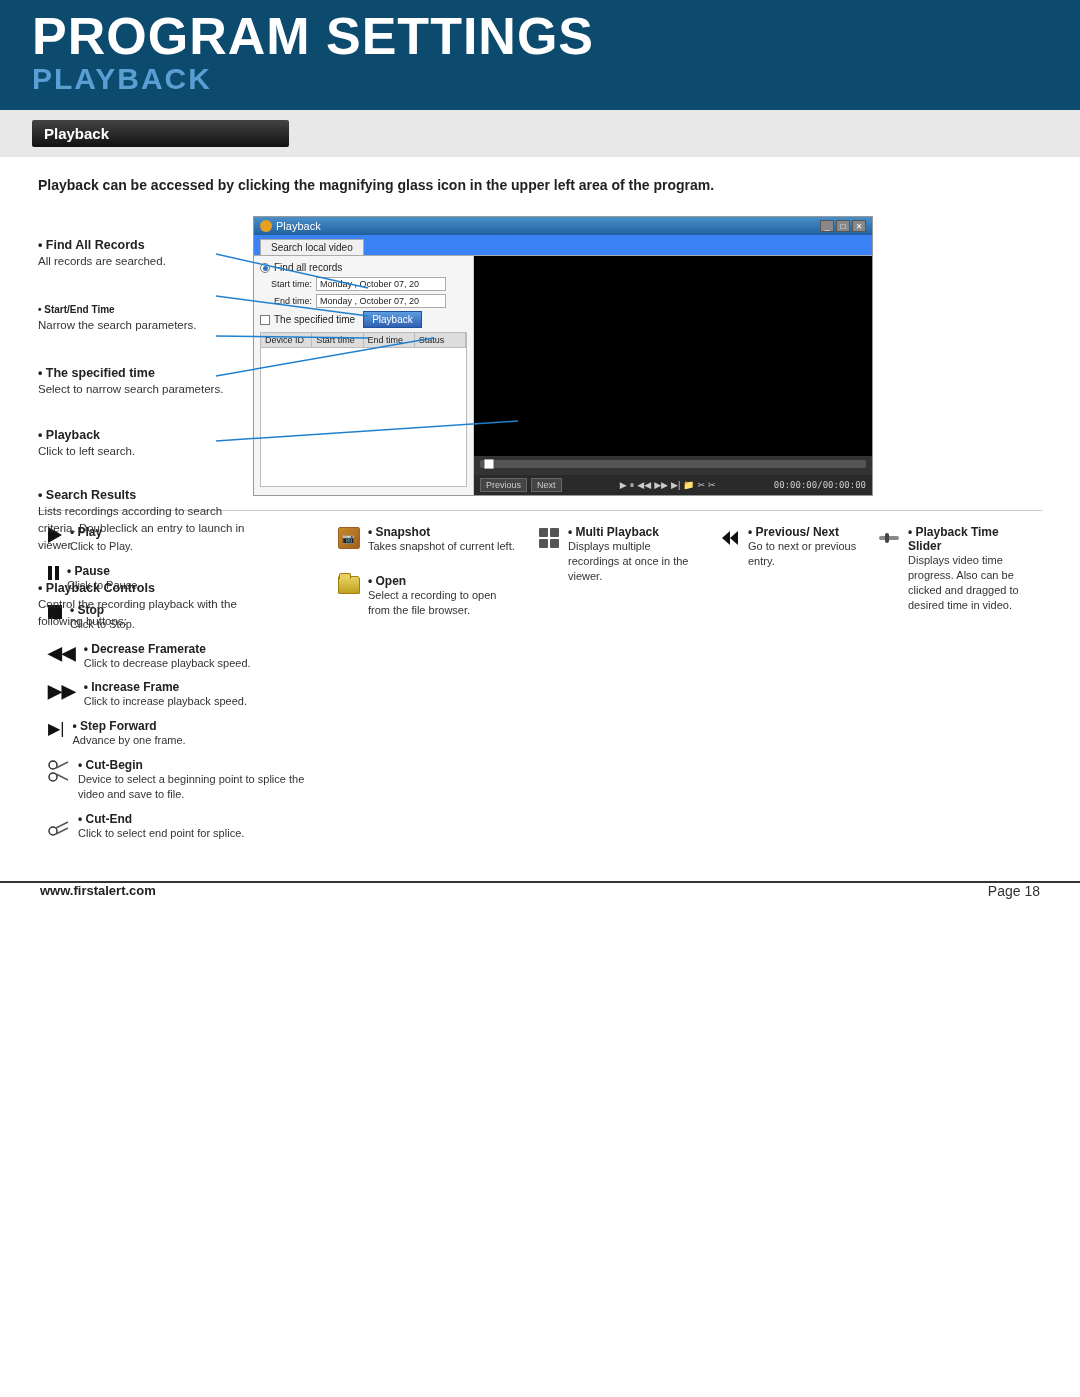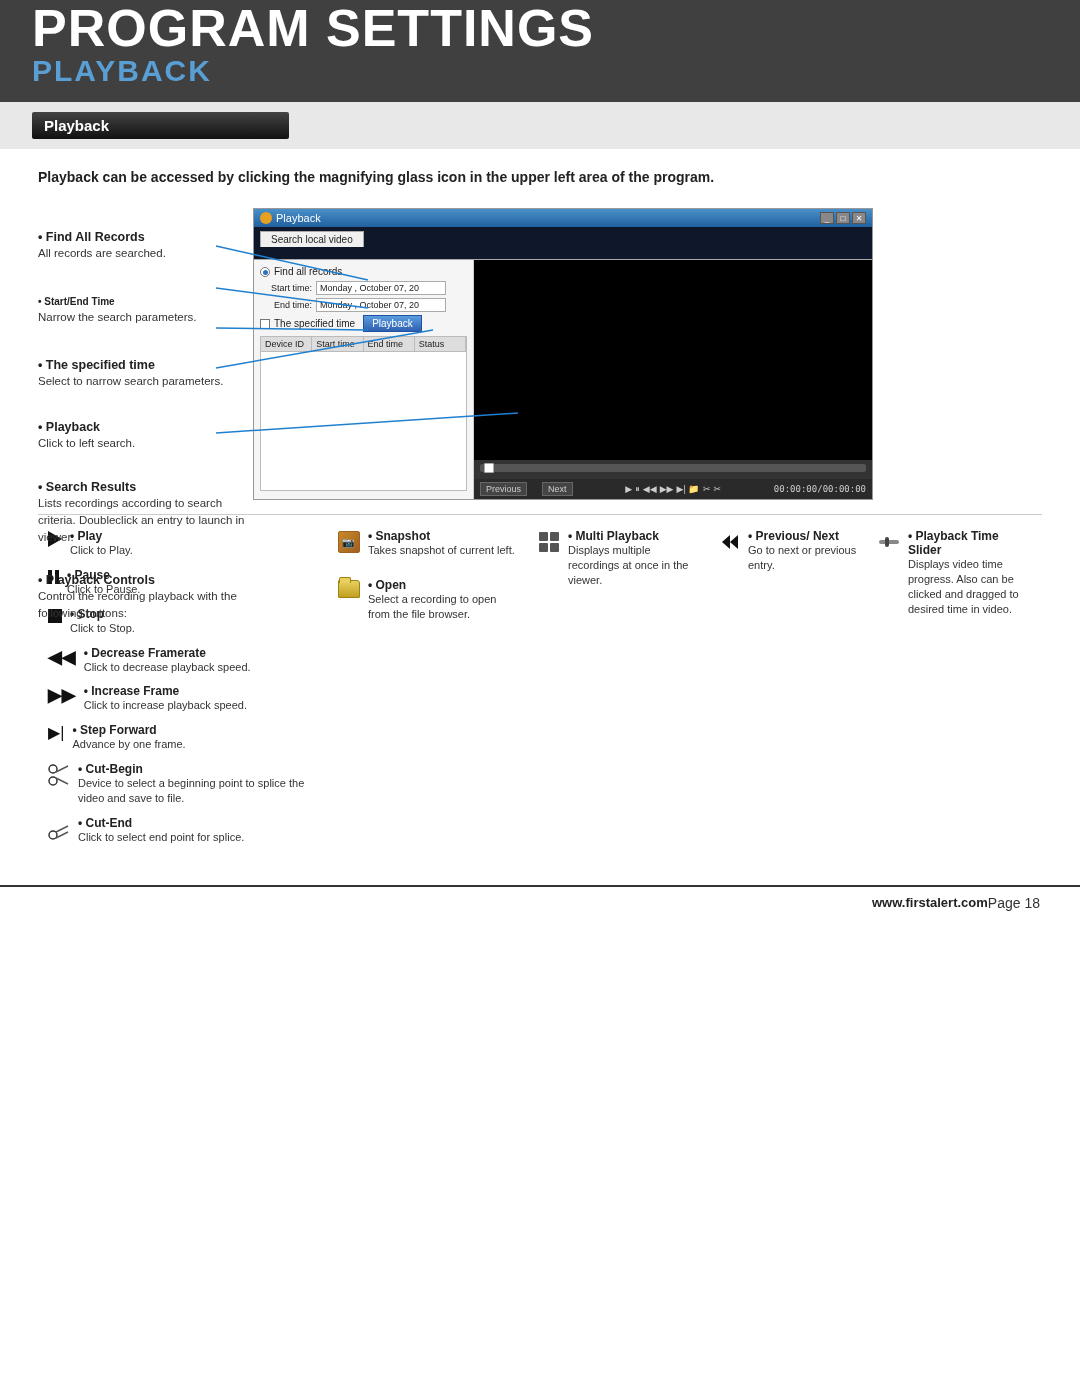--- a/index.html
+++ b/index.html
@@ -7,22 +7,22 @@
       width: 1080px;
       min-height: 1397px;
       font-family: Arial, Helvetica, sans-serif;
       background: #fff;
       color: #222;
       font-size: 14px;
     }
 
     
     .header {
-      background: #404040;
-      padding: 2px 32px 14px 32px;
+      background: #0c4a6e;
+      padding: 10px 32px 14px 32px;
     }
     .header-title {
       font-size: 52px;
       font-weight: 900;
       color: #fff;
       letter-spacing: 1px;
       line-height: 1;
       text-transform: uppercase;
     }
     .header-subtitle {
@@ -91,22 +91,22 @@
       color: #fff;
       width: 14px; height: 12px;
       font-size: 8px;
       text-align: center;
       line-height: 12px;
       border: 1px solid #555;
       cursor: pointer;
     }
 
     .pw-tab-bar {
-      background: #0f172a;
-      padding: 4px 6px 12px 6px;
+      background: #3b82f6;
+      padding: 4px 6px 0 6px;
       border-bottom: 1px solid #aaa;
     }
     .pw-tab {
       display: inline-block;
       background: #f0f0f0;
       border: 1px solid #aaa;
       border-bottom: none;
       padding: 2px 10px;
       font-size: 10px;
       cursor: pointer;
@@ -238,21 +238,21 @@
       left: 4px;
     }
     .pw-controls-bar {
       background: #2a2a2a;
       padding: 3px 6px;
       display: flex;
       align-items: center;
       justify-content: space-between;
     }
     .pw-controls-left {
-      display: flex; align-items: center; gap: 15px;
+      display: flex; align-items: center; gap: 4px;
     }
     .pw-nav-btn {
       background: #444;
       color: #ccc;
       border: 1px solid #666;
       padding: 1px 5px;
       font-size: 9px;
       cursor: pointer;
     }
     .pw-ctrl-icons {
@@ -322,23 +322,23 @@
     .section-divider {
       border: none;
       border-top: 1px solid #ccc;
       margin: 14px 0;
     }
 
     
     .footer {
       border-top: 2px solid #333;
       margin-top: 30px;
-      padding: 8px 40px;
-      display: flex;
-      justify-content: flex-end;
+      padding: 0 40px;
+      display: flex;
+      justify-content: space-between;
       align-items: center;
       background: #fff;
     }
     .footer-url {
       font-size: 13px;
       font-weight: bold;
       color: #222;
     }
     .footer-page {
       font-size: 14px;

